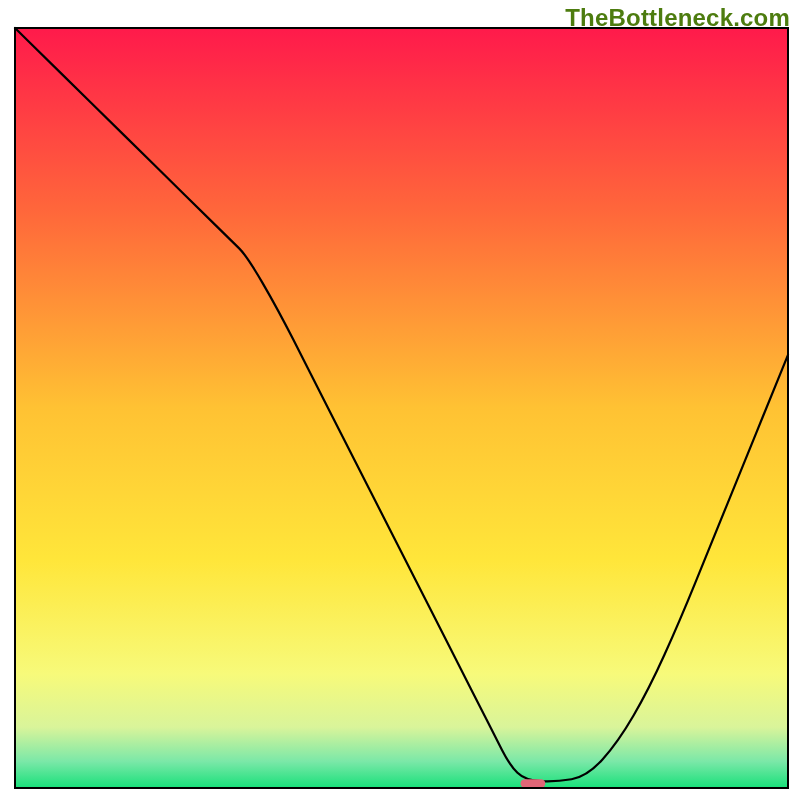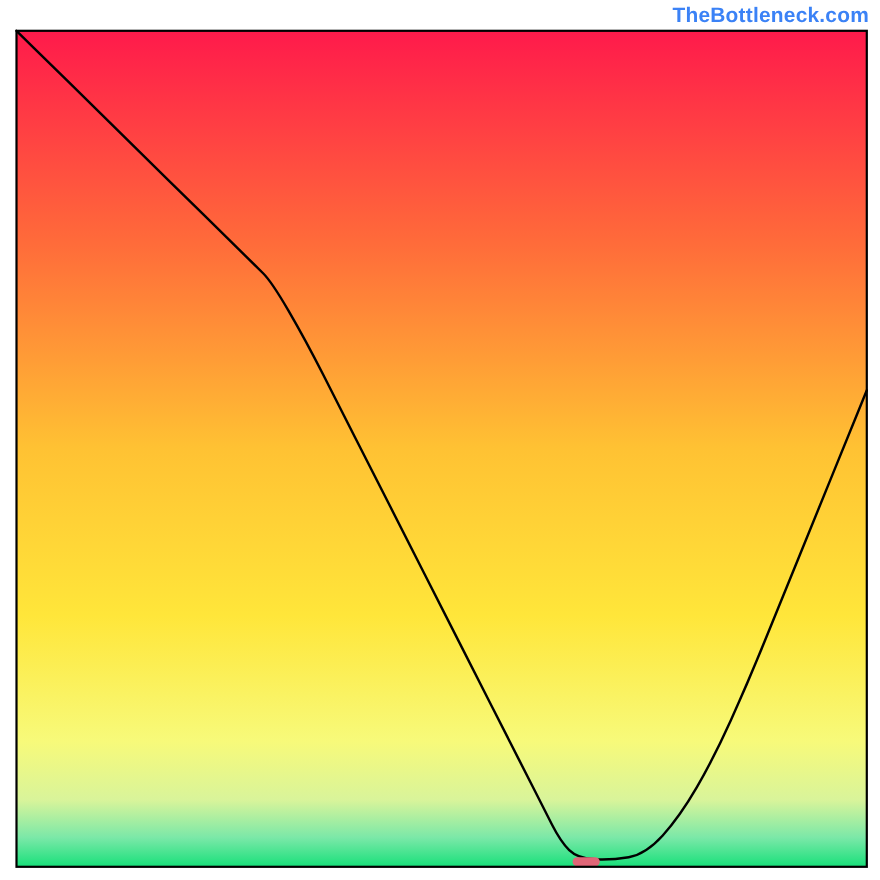--- a/index.html
+++ b/index.html
@@ -13,23 +13,23 @@
   }
   .stage {
     position: relative;
     width: 800px;
     height: 800px;
   }
   .watermark {
     position: absolute;
     top: 4px;
     right: 10px;
-    font-size: 19px;
+    font-size: 24px;
     font-weight: 600;
-    color: #3b82f6;
+    color: #4d7c0f;
     letter-spacing: 0.2px;
     z-index: 5;
     user-select: none;
   }
   svg.plot {
     position: absolute;
     left: 0;
     top: 0;
   }
 </style>

